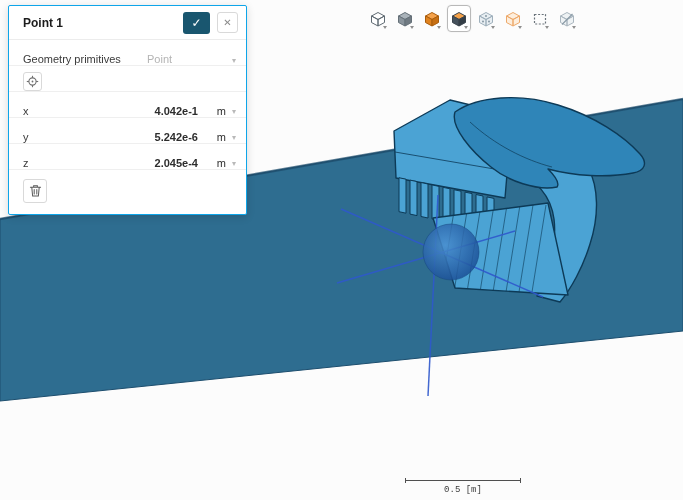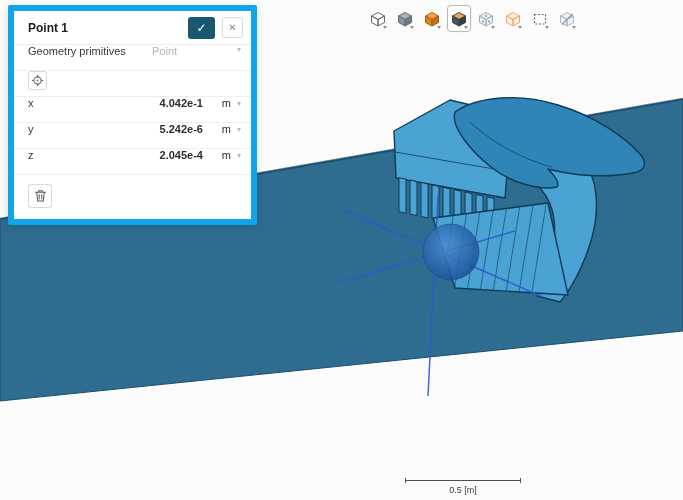--- a/index.html
+++ b/index.html
@@ -11,44 +11,44 @@
 
   
   .toolbar{position:absolute;left:366px;top:5px;display:flex;gap:3px;z-index:9;}
   .tool{position:relative;width:24px;height:27px;display:flex;align-items:center;justify-content:center;
         border:1px solid transparent;border-radius:4px;background:transparent;padding:0;cursor:pointer;}
   .tool.active{border-color:#b9b9b9;background:#fff;box-shadow:0 0 0 1px rgba(0,0,0,0.02);}
   .tool .dd{position:absolute;right:2px;bottom:2px;width:0;height:0;
             border-left:2.5px solid transparent;border-right:2.5px solid transparent;border-top:3px solid #8f8f8f;}
 
   
-  .panel{position:absolute;left:8px;top:5px;width:237px;background:#ffffff;border:6px solid #0ea5e9;
+  .panel{position:absolute;left:8px;top:5px;width:237px;background:#ffffff;border:1px solid #0ea5e9;
          border-radius:2px;box-shadow:0 2px 8px rgba(0,0,0,0.14);z-index:10;font-size:11px;color:#3a3a3a;}
   .panel-header{display:flex;align-items:center;height:33px;padding:0 8px 0 14px;border-bottom:1px solid #ececec;}
   .panel-title{flex:1;font-size:12px;font-weight:600;color:#1d1d1d;}
   .btn-confirm{width:27px;height:22px;border:none;border-radius:3px;color:#fff;display:flex;align-items:center;
                justify-content:center;font-size:12px;margin-right:7px;cursor:pointer;}
   .btn-close{width:21px;height:21px;background:#fff;border:1px solid #d9d9d9;border-radius:3px;color:#8a8a8a;
              display:flex;align-items:center;justify-content:center;font-size:10px;cursor:pointer;padding:0;}
-  .p-row{display:flex;align-items:flex-start;height:25px;padding:0 10px 0 14px;border-bottom:1px solid #efefef;}
+  .p-row{display:flex;align-items:flex-end;height:25px;padding:0 10px 0 14px;border-bottom:1px solid #efefef;}
   .p-label{color:#3a3a3a;}
   .p-label.fixed{width:124px;flex:none;}
   .grow{flex:1;}
   .muted{color:#b4b4b4;}
   .chev{color:#b9b9b9;font-size:8px;margin-left:6px;}
   .icon-btn{width:19px;height:19px;background:#fff;border:1px solid #d9d9d9;border-radius:3px;display:flex;
             align-items:center;justify-content:center;cursor:pointer;padding:0;}
   .coord-value{margin-left:auto;width:78px;text-align:right;color:#2d2d2d;font-weight:bold;}
   .unit{display:flex;align-items:center;margin-left:10px;width:28px;justify-content:flex-end;color:#2d2d2d;cursor:pointer;}
   .panel-footer{padding:9px 14px 11px 14px;}
   .btn-trash{width:24px;height:24px;background:#fff;border:1px solid #d9d9d9;border-radius:3px;display:flex;
              align-items:center;justify-content:center;cursor:pointer;padding:0;}
 
   
-  .scalebar{position:absolute;left:406px;top:478px;width:114px;z-index:5;display:flex;flex-direction:column;align-items:center;}
+  .scalebar{position:absolute;left:406px;top:478px;width:114px;z-index:5;display:flex;flex-direction:column;align-items:center;font-family:Liberation Mono, monospace;}
   .scalebar .bar{width:114px;height:5px;border-left:1.5px solid #4f4f4f;border-right:1.5px solid #4f4f4f;
                  display:flex;align-items:center;}
   .scalebar .bar .line{width:100%;height:1.5px;background:#4f4f4f;}
   .scalebar .lbl{font-size:9px;color:#3c3c3c;margin-top:2px;}
 </style>
 </head>
 <body>
 
 <div class="stage">
 

